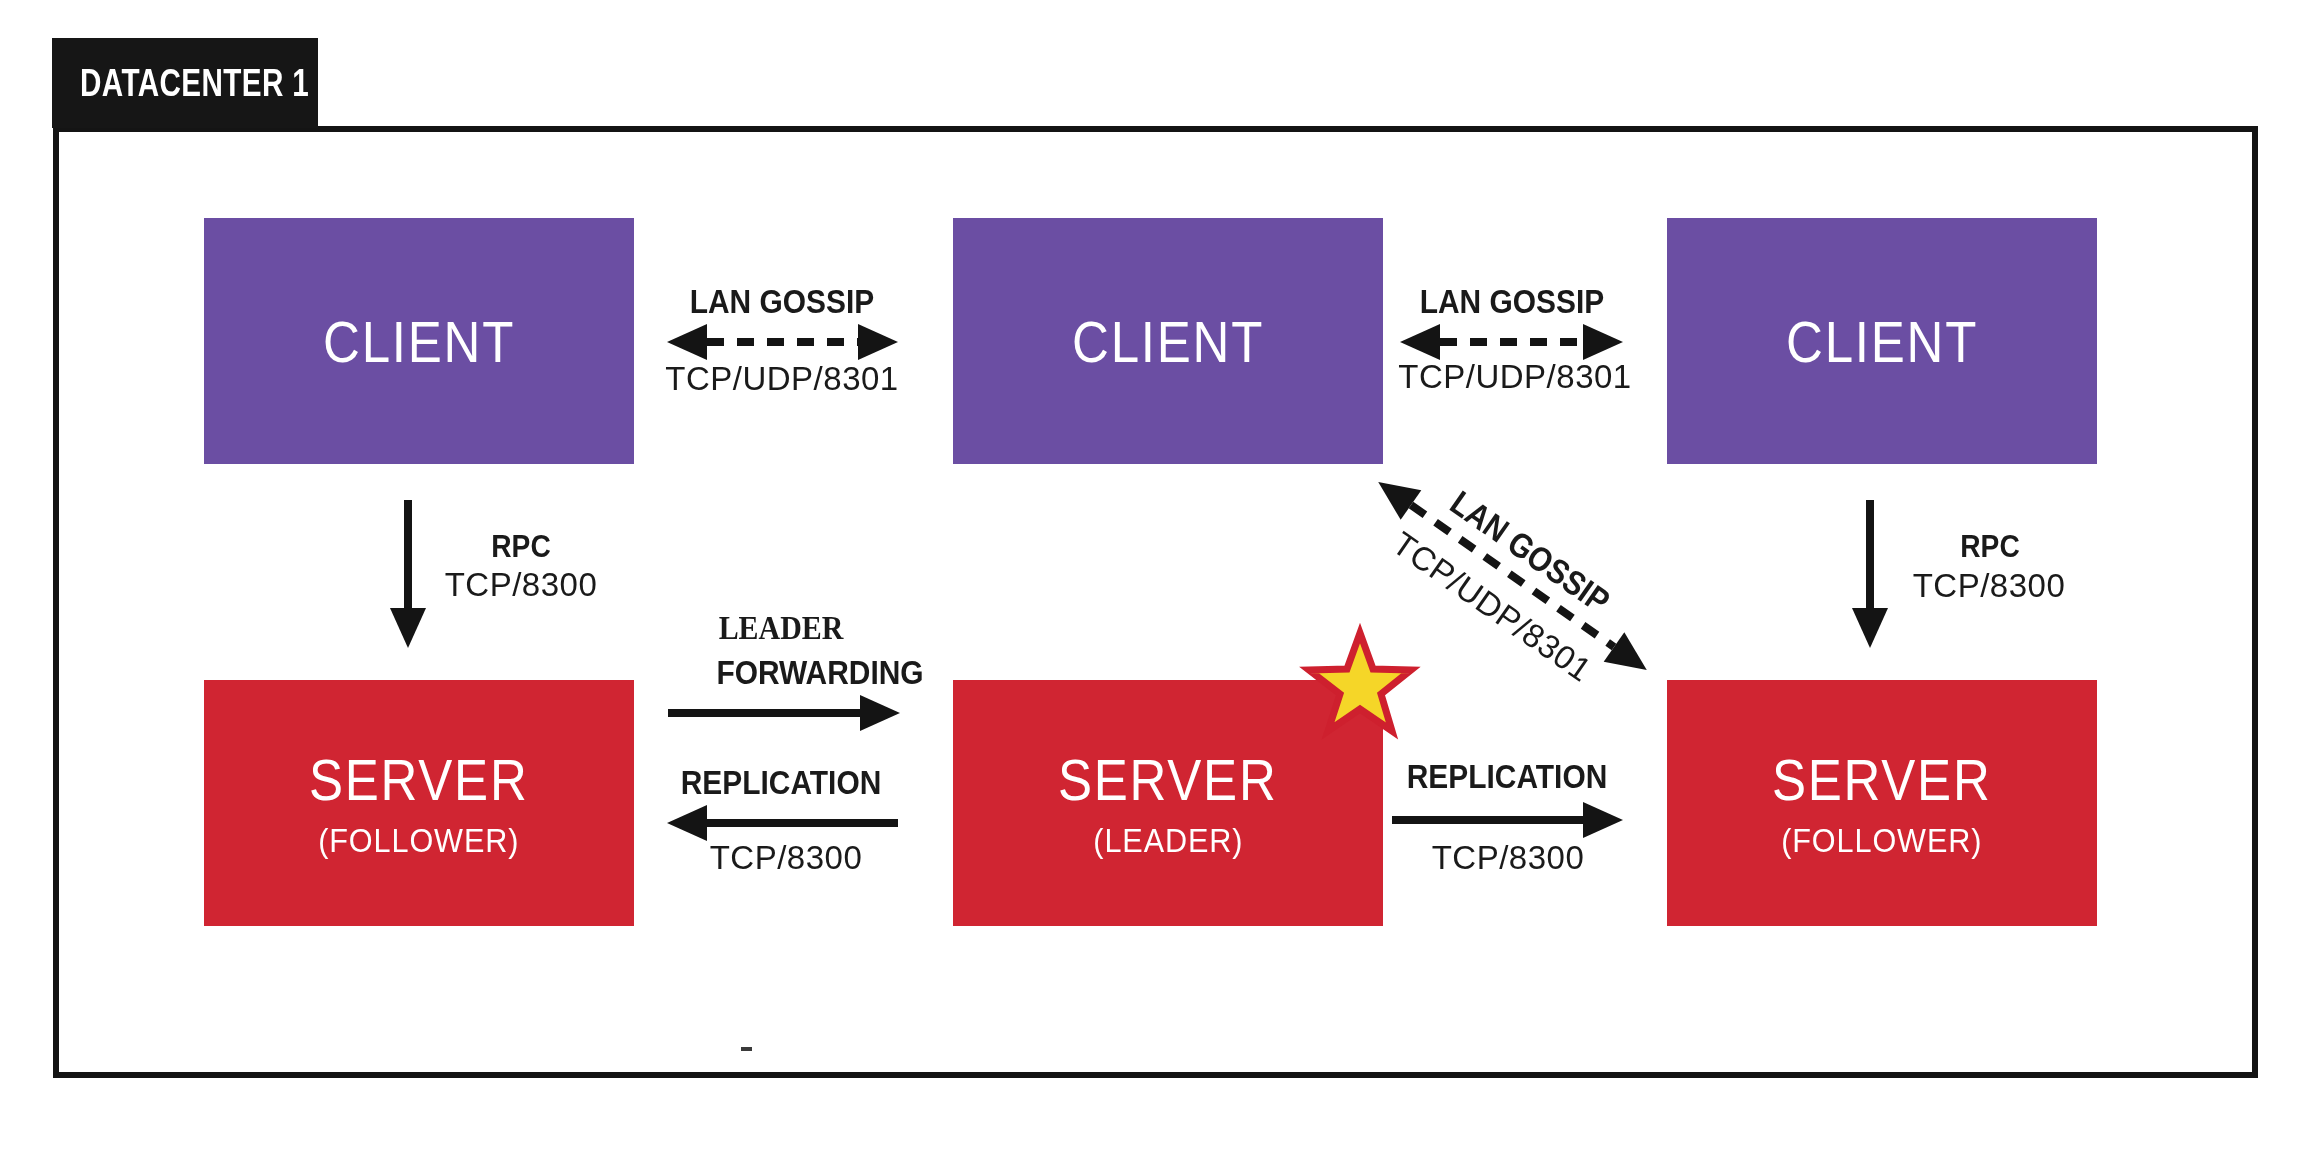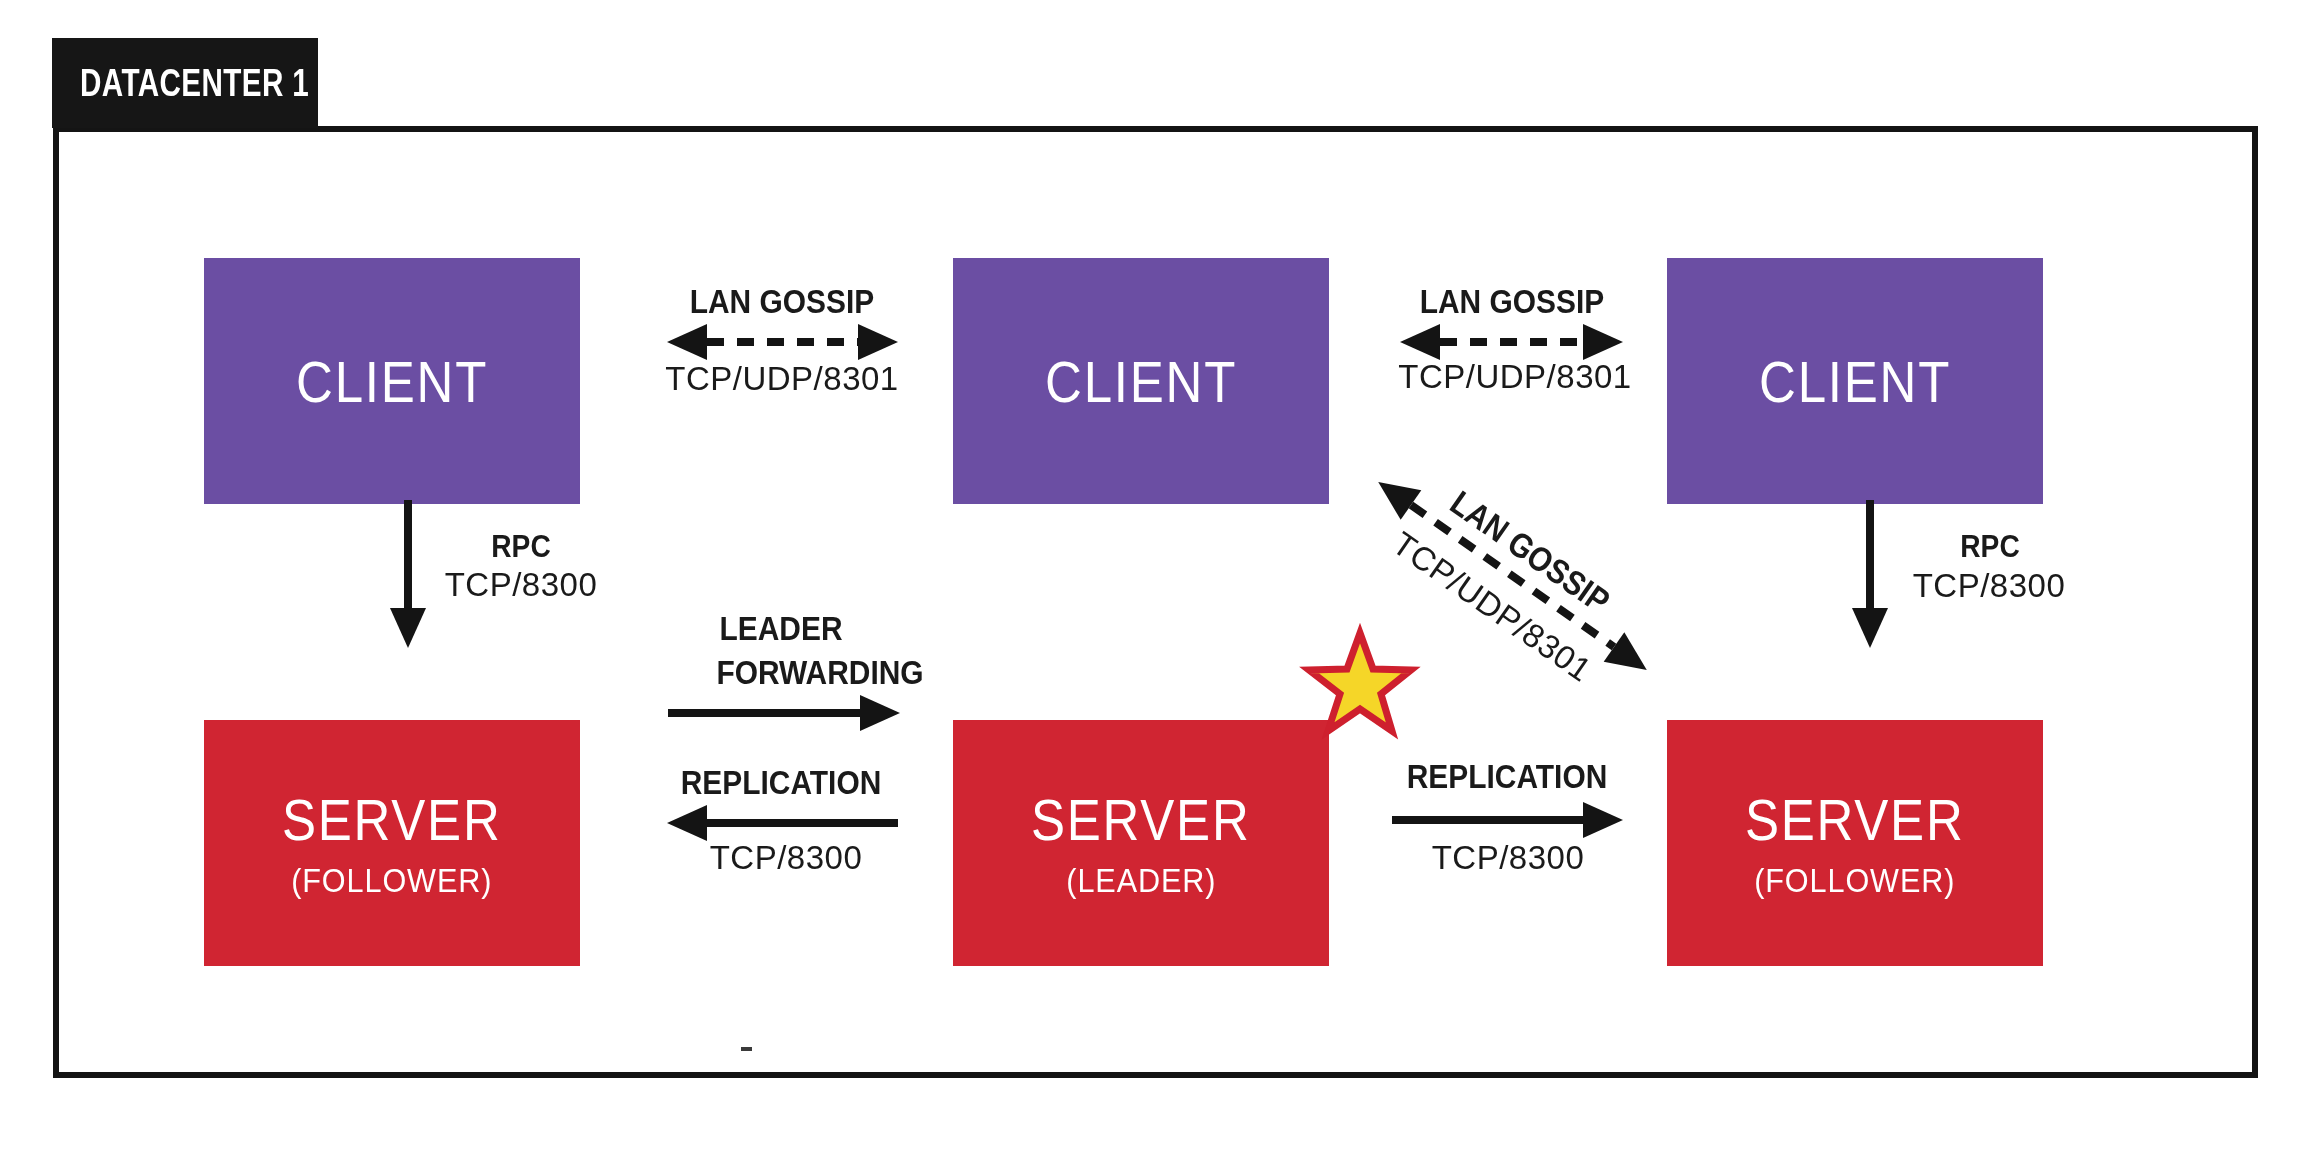--- a/index.html
+++ b/index.html
@@ -34,26 +34,25 @@
     font-size:38px;
     font-weight:700;
     letter-spacing:0.5px;
     display:inline-block;
     transform:scaleX(0.78);
     transform-origin:left center;
     white-space:nowrap;
   }
   .node {
     position:absolute;
-    width:376px; height:246px;
+    width:430px; height:246px;
     display:flex; flex-direction:column;
     align-items:center; justify-content:center;
     color:#ffffff;
     z-index:2;
-    margin-top:40px;
   }
   .node.client { background:#6b4ea3; }
   .node.server { background:#d02532; }
   .node .title {
     font-size:58px;
     font-weight:400;
     letter-spacing:2px;
     display:inline-block;
     transform:scaleX(0.88);
     white-space:nowrap;
@@ -171,21 +170,21 @@
     <span>TCP/8300</span>
   </div>
 
   <div class="lbl bold" style="left:1990px; top:546px; font-size:32px;">
     <span class="cond">RPC</span>
   </div>
   <div class="lbl proto" style="left:1989px; top:586px;">
     <span>TCP/8300</span>
   </div>
 
-  <div class="lbl bold" style="left:781px; top:628px;">
+  <div class="lbl bold" style="left:781px; top:628px;font-family:Liberation Serif, serif;">
     <span class="cond">LEADER</span>
   </div>
   <div class="lbl bold" style="left:820px; top:672px;">
     <span class="cond">FORWARDING</span>
   </div>
 
   <div class="lbl bold" style="left:781px; top:782px;">
     <span class="cond">REPLICATION</span>
   </div>
   <div class="lbl proto" style="left:786px; top:858px;">

